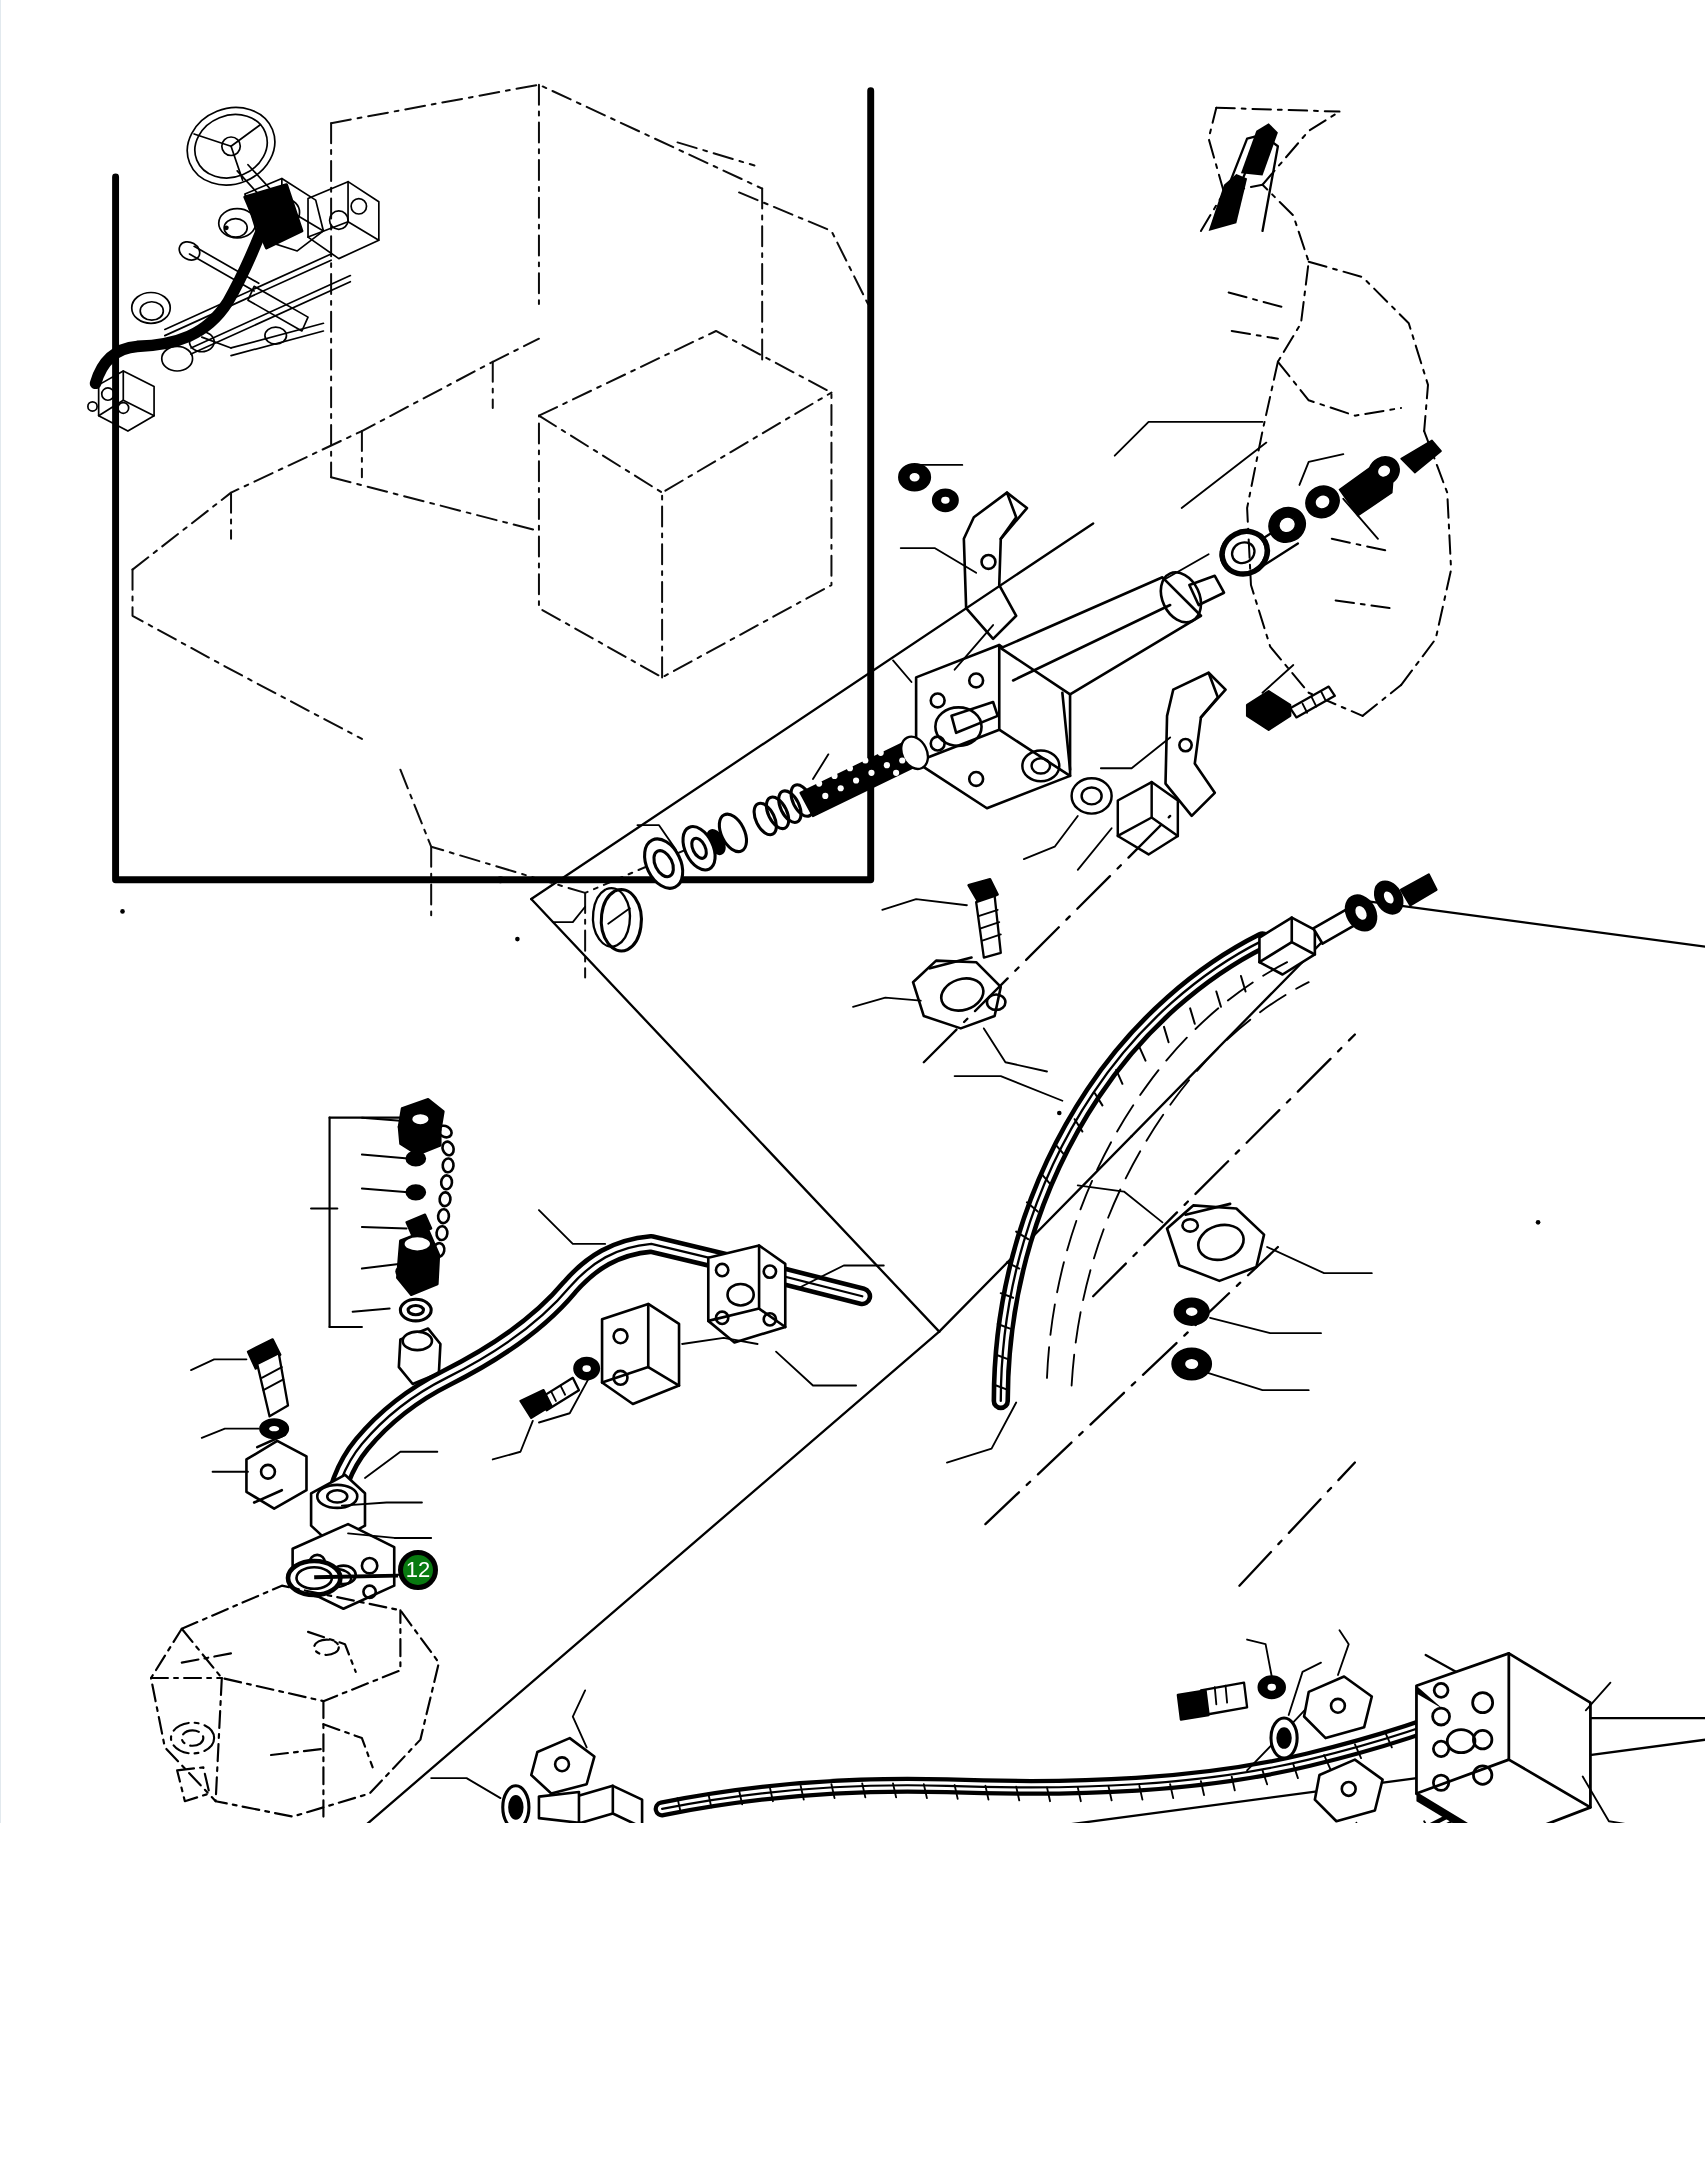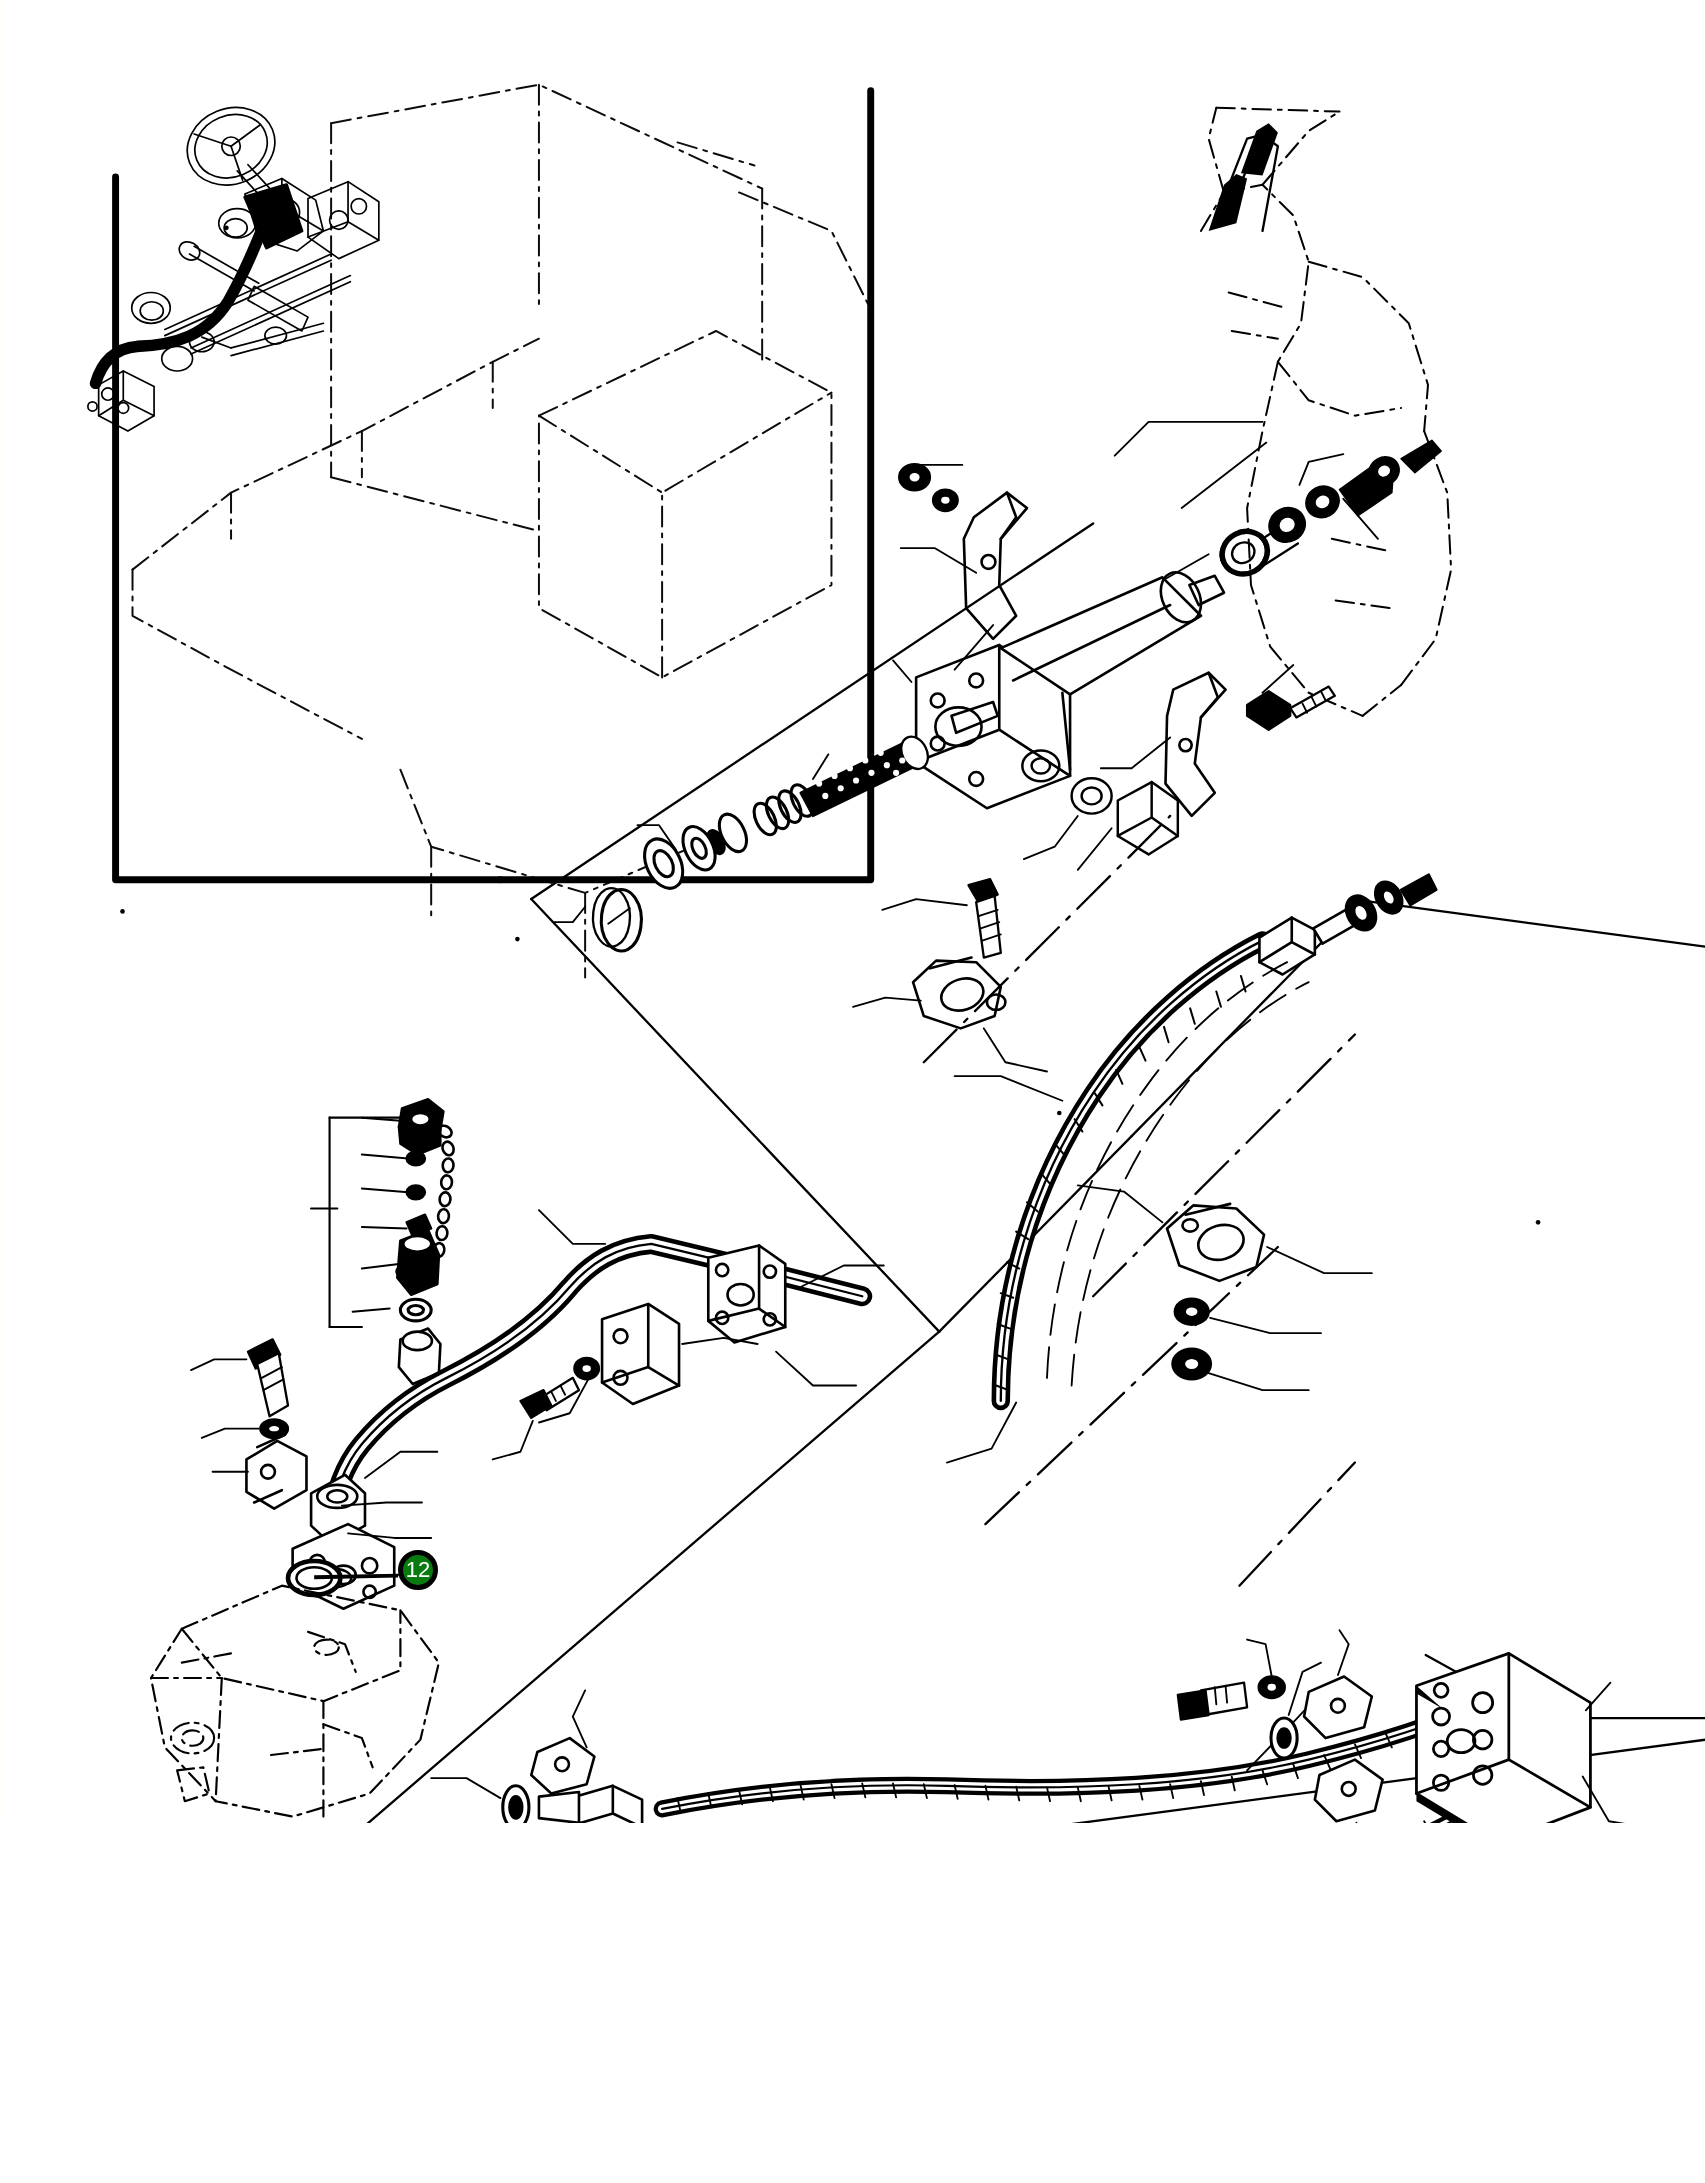--- a/index.html
+++ b/index.html
@@ -1,21 +1,21 @@
 <!DOCTYPE html>
 <html style="font-size:12.3px"><head>
 <meta charset="utf-8">
 <title>Parts Diagram</title>
 <style>
   html,body{margin:0;padding:0;background:#ffffff;}
   body{font-family:"Liberation Sans",sans-serif;}
   #page{
     position:relative;
     width:1706px;height:1823px;
-    background:#fef9c3;
+    background:#0c4a6e;
     overflow:hidden;
   }
   #art{position:absolute;left:0;top:0;width:1706px;height:2183px;}
   .callout{
     position:absolute;
     border-radius:50%;
     display:flex;align-items:center;justify-content:center;
     box-sizing:border-box;
     color:#ffffff;
     font-family:"Liberation Sans",sans-serif;

